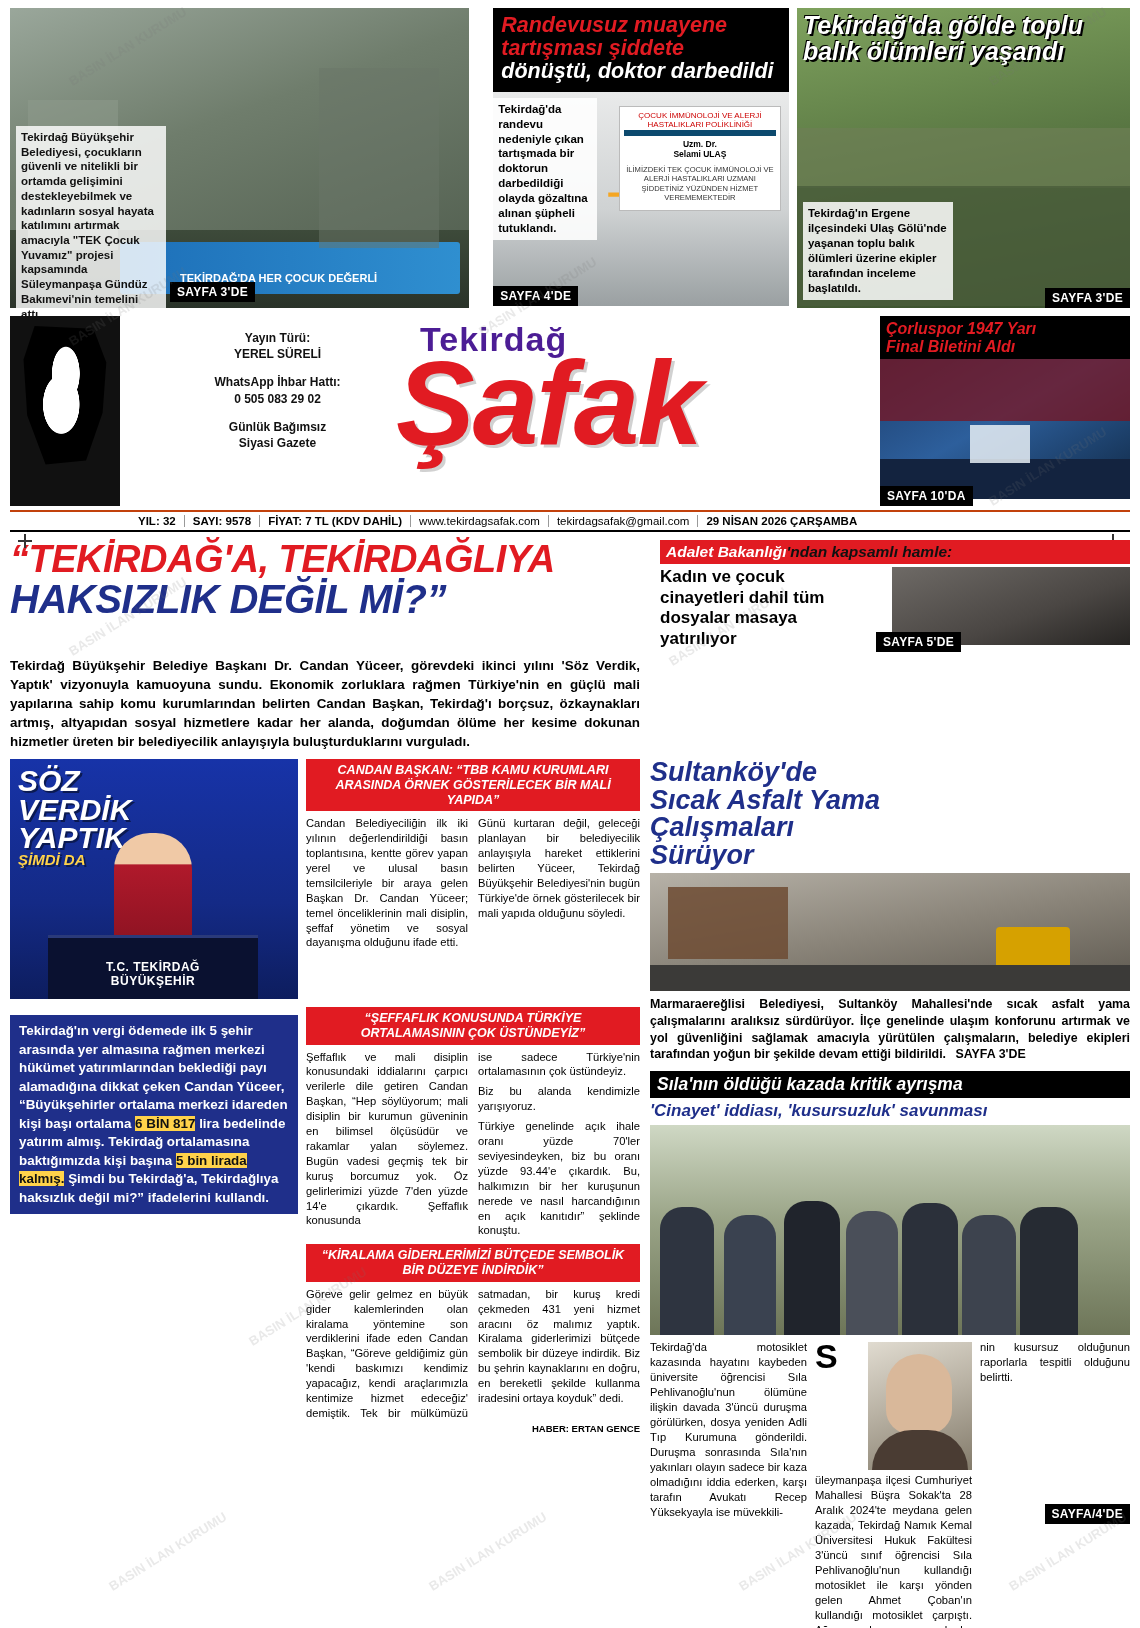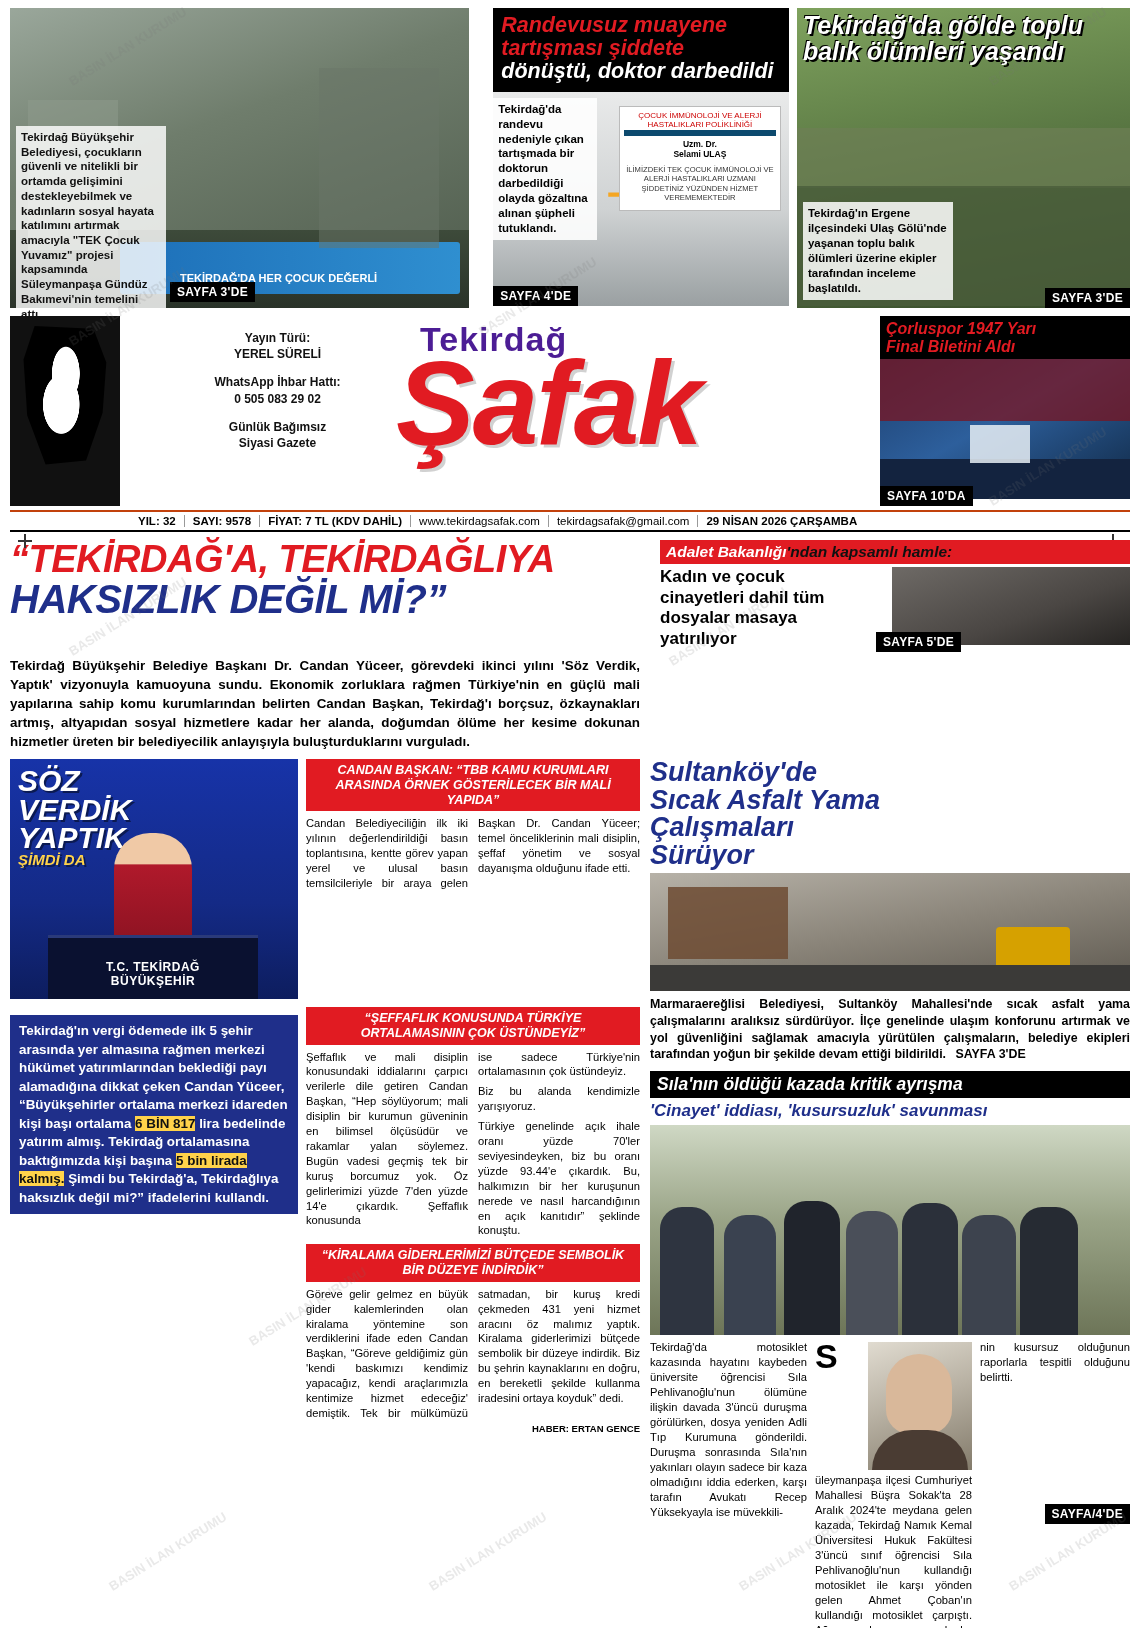--- a/index.html
+++ b/index.html
@@ -345,20 +345,21 @@
           <div class="podium">
             <span>T.C. TEKİRDAĞ</span><br>
             <span>BÜYÜKŞEHİR</span>
           </div>
         </div>
 
         <div class="m-cols">
           <div class="boxhead">CANDAN BAŞKAN: “TBB KAMU KURUMLARI ARASINDA ÖRNEK GÖSTERİLECEK BİR MALİ YAPIDA”</div>
           <div class="twocol">
             <p>Candan Belediyeciliğin ilk iki yılının değerlendirildiği basın toplantısına, kentte görev yapan yerel ve ulusal basın temsilcileriyle bir araya gelen Başkan Dr. Candan Yüceer; temel önceliklerinin mali disiplin, şeffaf yönetim ve sosyal dayanışma olduğunu ifade etti.</p>
+            <p>Günü kurtaran değil, geleceği planlayan bir belediyecilik anlayışıyla hareket ettiklerini belirten Yüceer, Tekirdağ Büyükşehir Belediyesi'nin bugün Türkiye'de örnek gösterilecek bir mali yapıda olduğunu söyledi.</p>
           </div>
         </div>
       </div>
 
       <div style="display:flex;gap:8px;margin-top:8px;">
         <div style="width:288px;">
           <div class="bluebox">
             <span>Tekirdağ'ın vergi ödemede ilk 5 şehir arasında yer almasına rağmen merkezi hükümet yatırımlarından beklediği payı alamadığına dikkat çeken Candan Yüceer, “Büyükşehirler ortalama merkezi idareden kişi başı ortalama </span><span class="hi">6 BİN 817</span><span> lira bedelinde yatırım almış. </span><span class="wh">Tekirdağ ortalamasına baktığımızda kişi başına </span><span class="hi">5 bin lirada kalmış.</span><span> Şimdi bu Tekirdağ'a, Tekirdağlıya haksızlık değil mi?” ifadelerini kullandı.</span>
           </div>
         </div>

